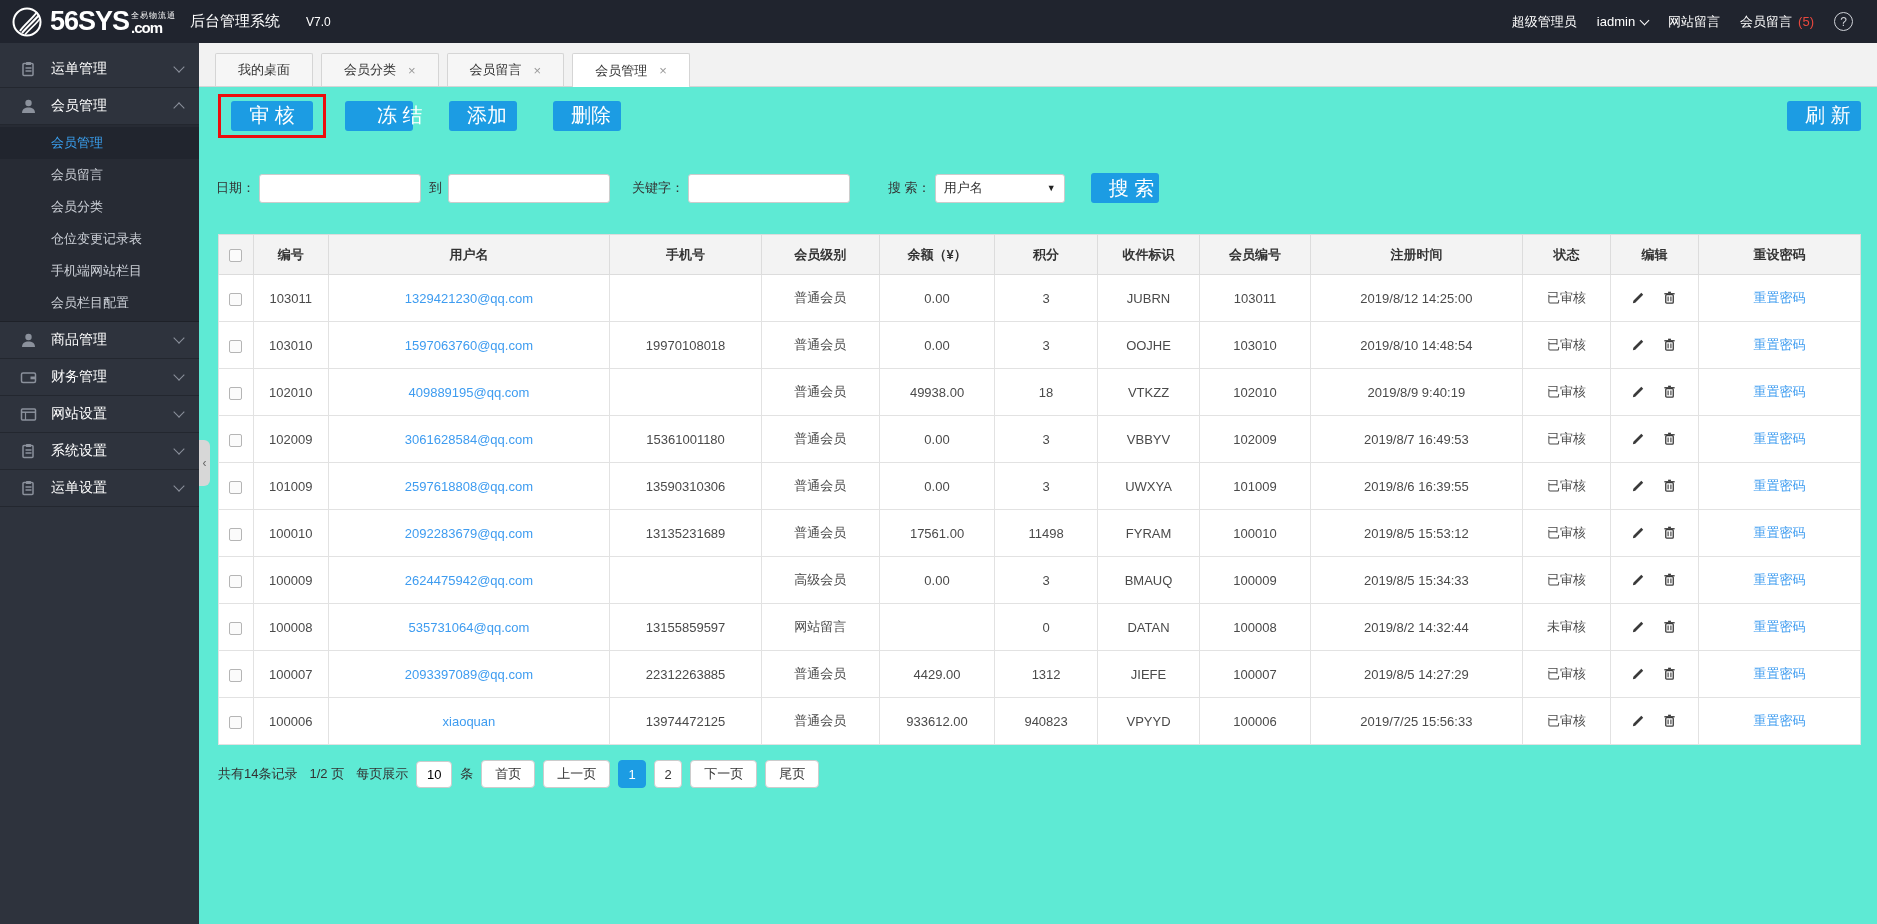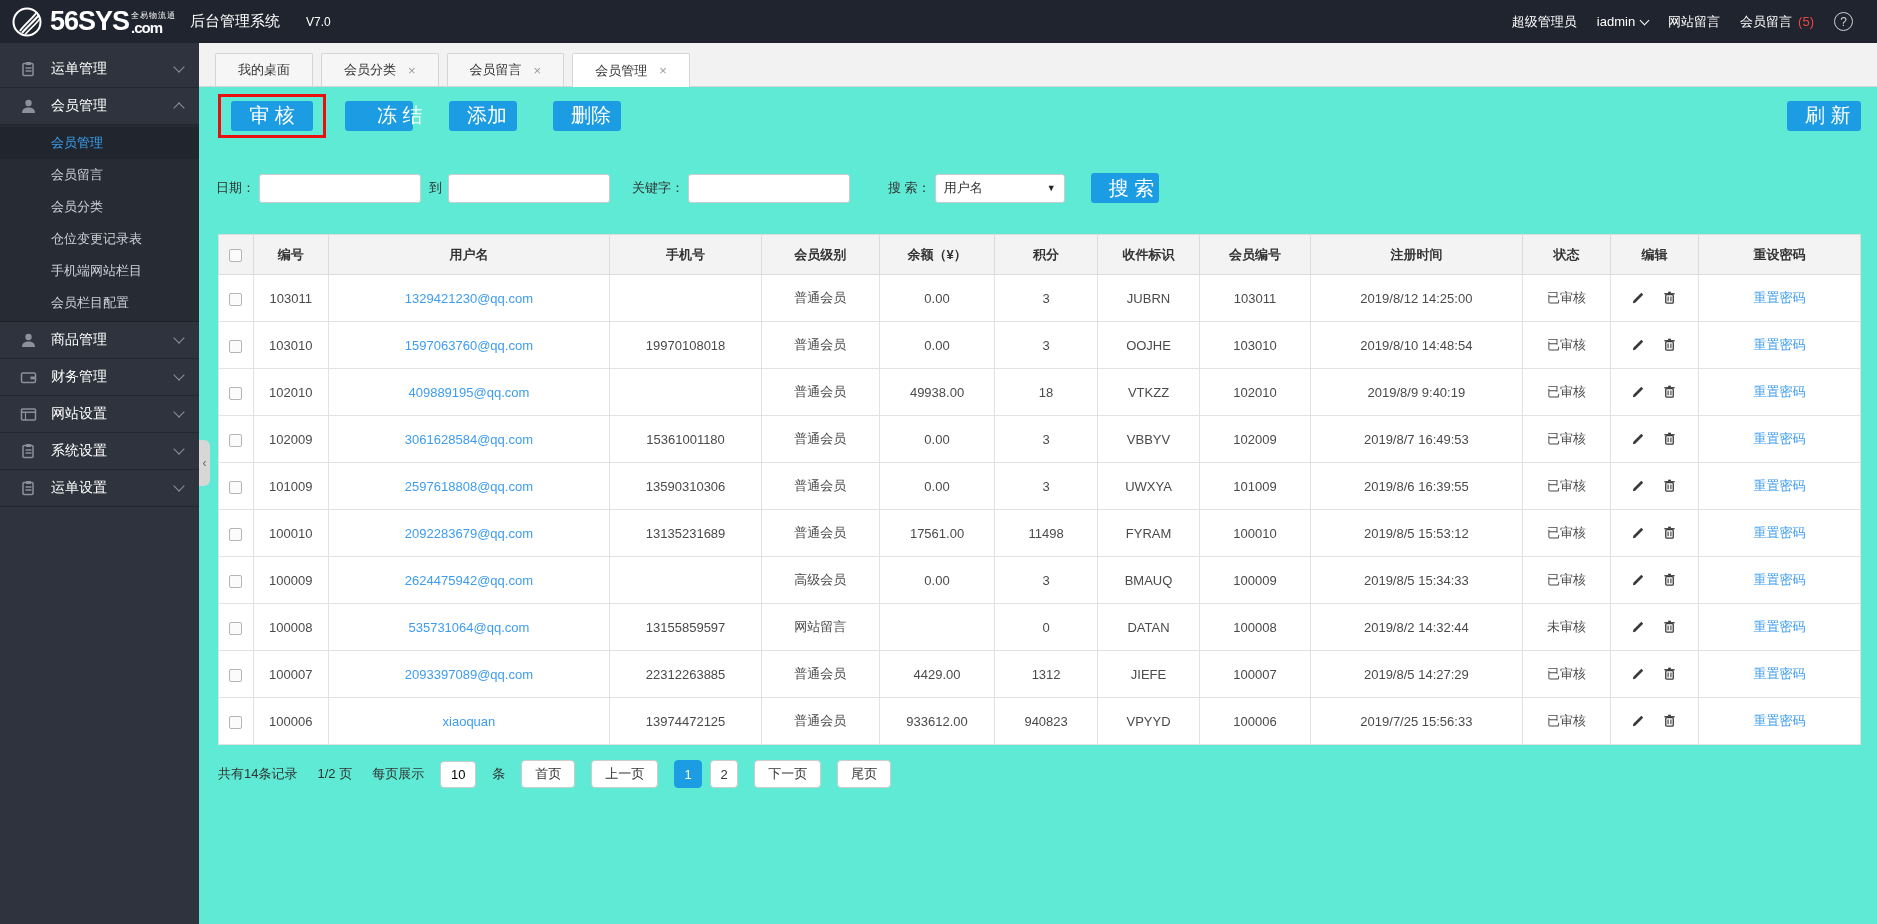--- a/index.html
+++ b/index.html
@@ -90,21 +90,21 @@
   .icon-btn { display:inline-flex; width:16px; height:16px; cursor:pointer; vertical-align:middle; }
   .icon-btn + .icon-btn { margin-left:12px; }
   .icon-btn svg { width:15px; height:15px; }
 
   col.c-check{width:34px;} col.c-id{width:73px;} col.c-user{width:275px;} col.c-phone{width:148px;}
   col.c-level{width:115px;} col.c-balance{width:113px;} col.c-points{width:100px;} col.c-recv{width:100px;}
   col.c-mno{width:108px;} col.c-reg{width:207px;} col.c-status{width:86px;} col.c-edit{width:86px;}
   col.c-reset{width:158px;}
 
   
-  .pagination { display:flex; align-items:center; padding-left:19px; margin-top:15px; font-size:13px; color:#333; gap:16px; }
+  .pagination { display:flex; align-items:center; padding-left:19px; margin-top:15px; font-size:13px; color:#333; gap:8px; }
   .pg-text { margin-right:4px; }
   .per-page-box { width:36px; height:27px; border:1px solid #ccc; border-radius:4px; text-align:center;
     font-size:13px; font-family:inherit; }
   .pg-btn { border:1px solid #ccc; border-radius:4px; background:#fff; height:28px; padding:0 13px;
     font-size:13px; color:#333; cursor:pointer; font-family:inherit; }
   .pg-page { min-width:28px; padding:0; }
   .pg-page.active { background:#1c9ce3; border-color:#1c9ce3; color:#fff; }
 </style>
 </head>
 <body>

